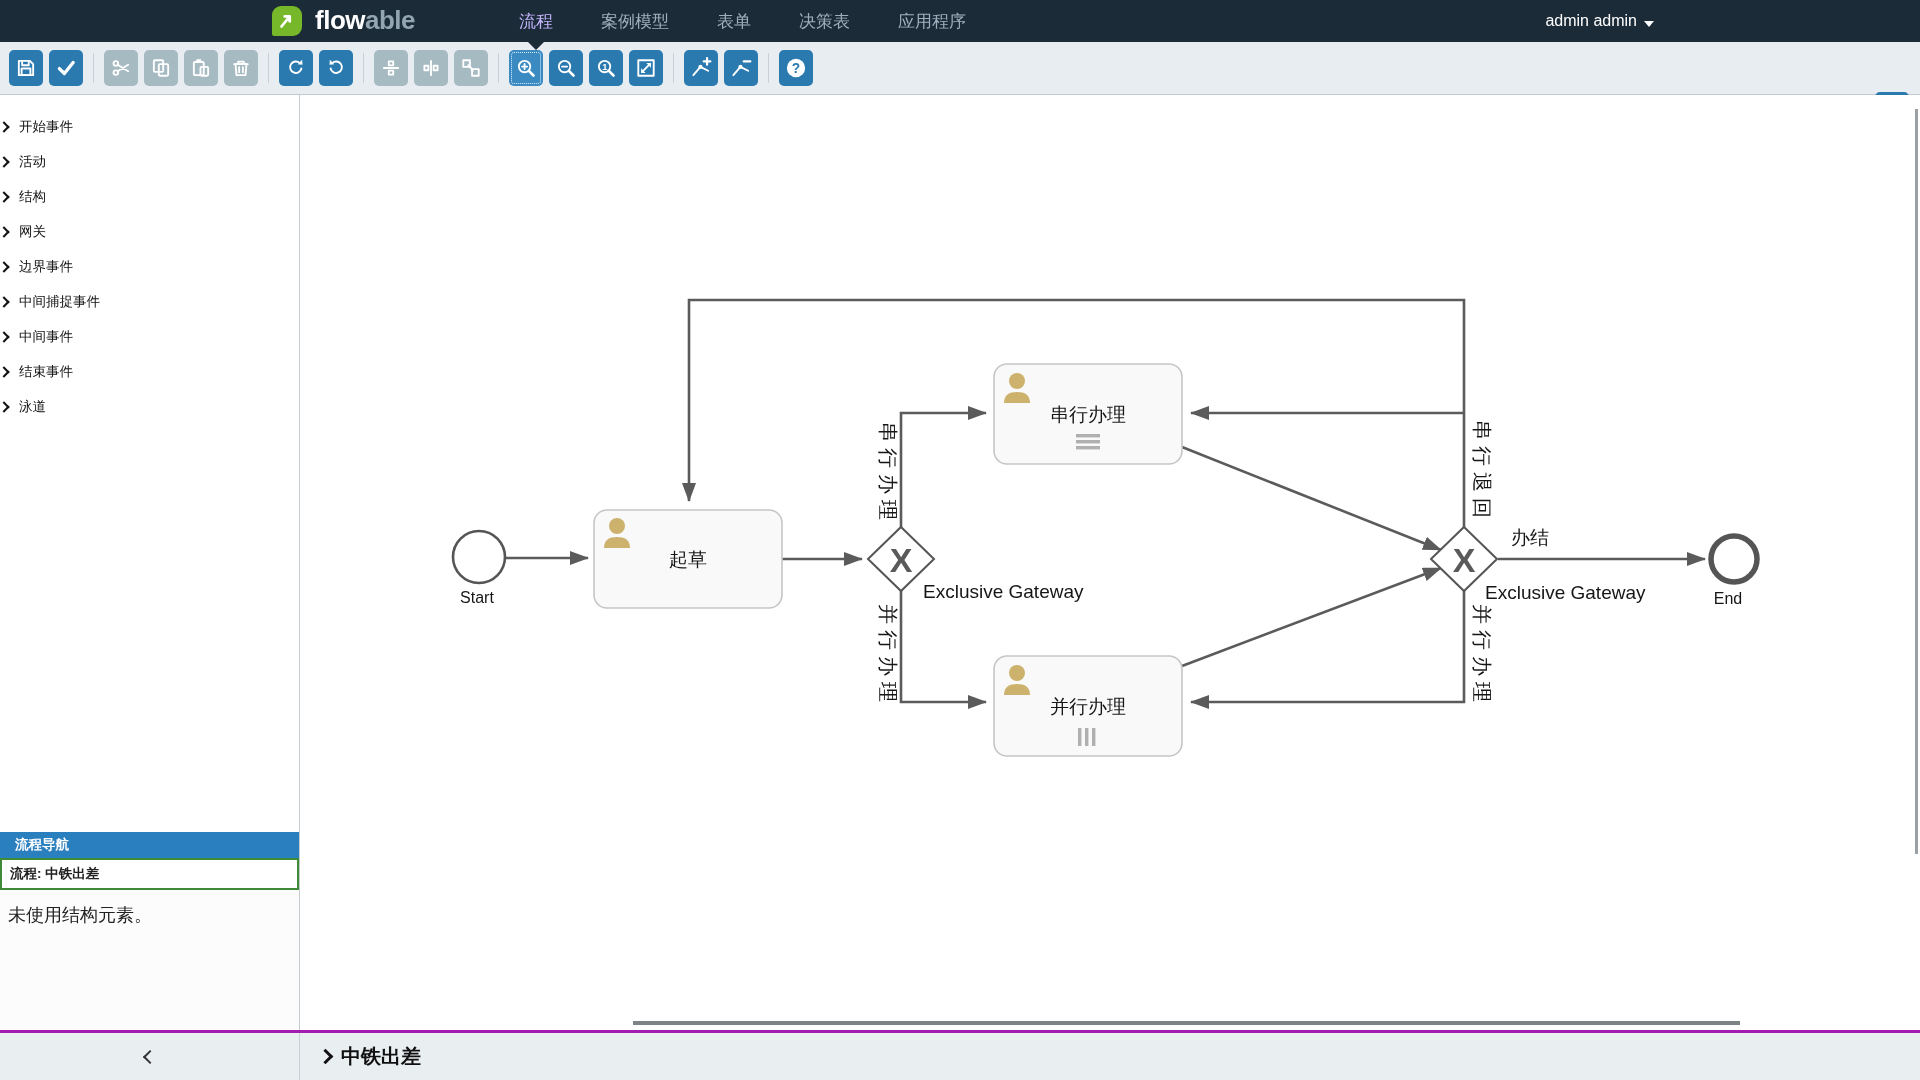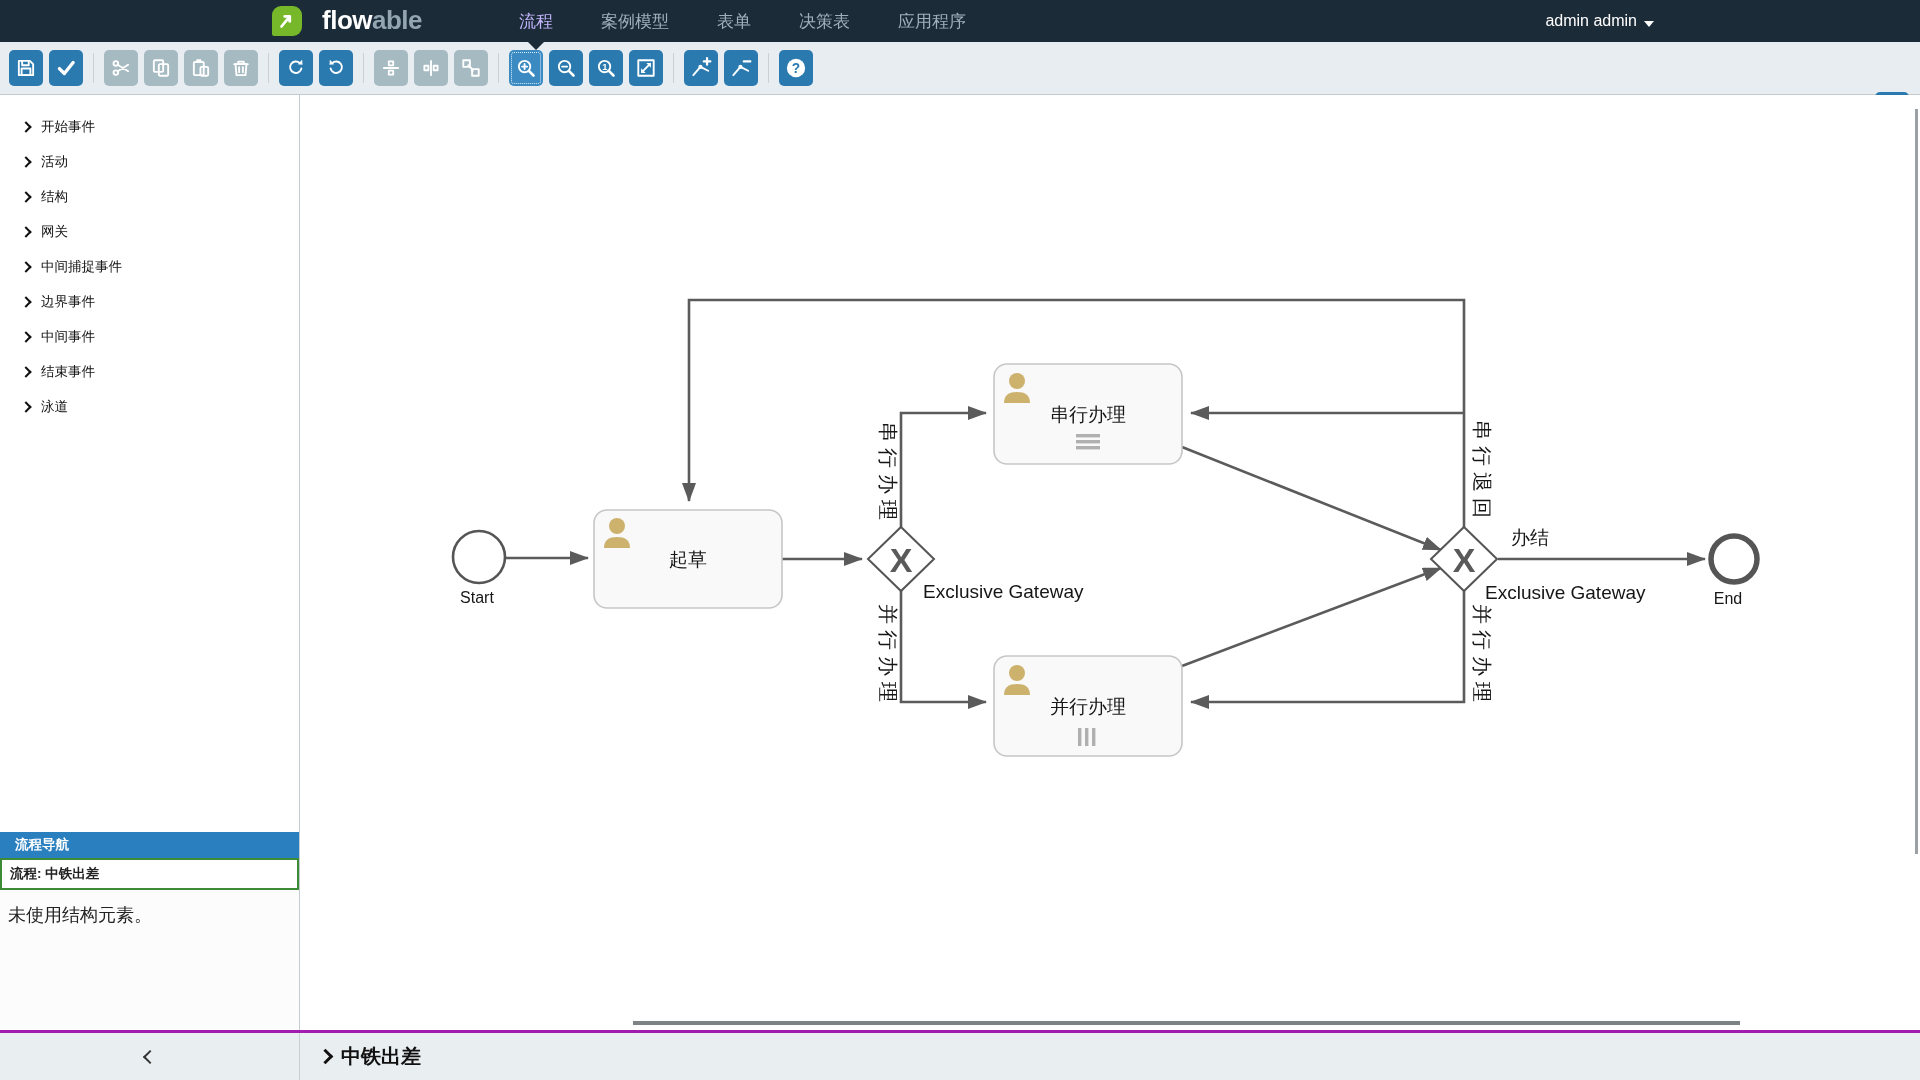--- a/index.html
+++ b/index.html
@@ -5,21 +5,21 @@
   * { margin:0; padding:0; box-sizing:border-box; }
   html,body { width:1920px; height:1080px; overflow:hidden;
     font-family:"Liberation Sans","DejaVu Sans",sans-serif; background:#fff; }
 
   
   .navbar { position:absolute; left:0; top:0; width:1920px; height:42px;
     background:#1c2b38; display:flex; align-items:center; }
   .logo { position:absolute; left:272px; top:5px; display:flex; align-items:center; }
   .logo-mark { width:30px; height:30px; background:#76b82a; border-radius:9px 9px 9px 2px;
     display:flex; align-items:center; justify-content:center; }
-  .logo-word { font-size:26px; font-weight:bold; letter-spacing:-0.5px; margin-left:20px; }
+  .logo-word { font-size:26px; font-weight:bold; letter-spacing:-0.5px; margin-left:13px; }
   .logo-word .w1 { color:#ffffff; }
   .logo-word .w2 { color:#93a5b1; }
   .nav-items { position:absolute; left:495px; top:0; height:42px; display:flex; }
   .nav-item { height:42px; display:flex; align-items:center; padding:0 24px;
     color:#9fb0bc; font-size:17px; cursor:pointer; position:relative; }
   .nav-item.active { color:#c4b5fd; }
   .nav-item.active .nav-caret { position:absolute; left:50%; bottom:-8px; margin-left:-8px;
     width:0; height:0; border:8px solid transparent; border-top:8px solid #1c2b38;
     border-bottom:none; z-index:20; }
   .user-menu { position:absolute; right:266px; top:0; height:42px; display:flex;
@@ -39,21 +39,21 @@
   .tbtn.off { background:#a6bac2; }
   .tbtn.sel { background:#3b8ac2; outline:1px dotted #dceefb; outline-offset:-3px; }
   .tb-sep { width:1px; height:30px; background:#c9d1d7; margin:0 7px; flex:none; }
   .close-btn { position:absolute; right:8px; top:50px; }
 
   
   .content { position:absolute; left:0; top:95px; width:1920px; height:935px; }
   .sidebar { position:absolute; left:0; top:0; width:300px; height:935px;
     background:#ffffff; border-right:1px solid #c5ccd1; }
   .palette { padding-top:14px; }
-  .pal-item { height:35px; display:flex; align-items:center; padding-left:22px;
+  .pal-item { height:35px; display:flex; align-items:center; 
     font-size:13.5px; color:#111; cursor:pointer; }
   .chev-r { border:solid #111; border-width:0 2.6px 2.6px 0; padding:3px;
     transform:rotate(-45deg); margin-right:11px; position:relative; top:0px; }
 
   .navigator { position:absolute; left:0; right:0; bottom:0; height:198px; background:#fcfcfc; }
   .nav-head { background:#2a7fbf; color:#fff; font-weight:bold; font-size:13.5px;
     padding:4px 15px; }
   .nav-proc { background:#fff; border:2px solid #3d8b37; font-weight:bold; font-size:13.5px;
     color:#222; padding:5px 8px; cursor:pointer; }
   .nav-note { padding:13px 8px; font-size:18px; color:#222; }
@@ -294,25 +294,25 @@
         <div class="pal-item">
           <span class="chev-r"></span>
           <span>结构</span>
         </div>
         <div class="pal-item">
           <span class="chev-r"></span>
           <span>网关</span>
         </div>
         <div class="pal-item">
           <span class="chev-r"></span>
+          <span>边界事件</span>
+        </div>
+        <div class="pal-item">
+          <span class="chev-r"></span>
           <span>中间捕捉事件</span>
-        </div>
-        <div class="pal-item">
-          <span class="chev-r"></span>
-          <span>边界事件</span>
         </div>
         <div class="pal-item">
           <span class="chev-r"></span>
           <span>中间事件</span>
         </div>
         <div class="pal-item">
           <span class="chev-r"></span>
           <span>结束事件</span>
         </div>
         <div class="pal-item">

